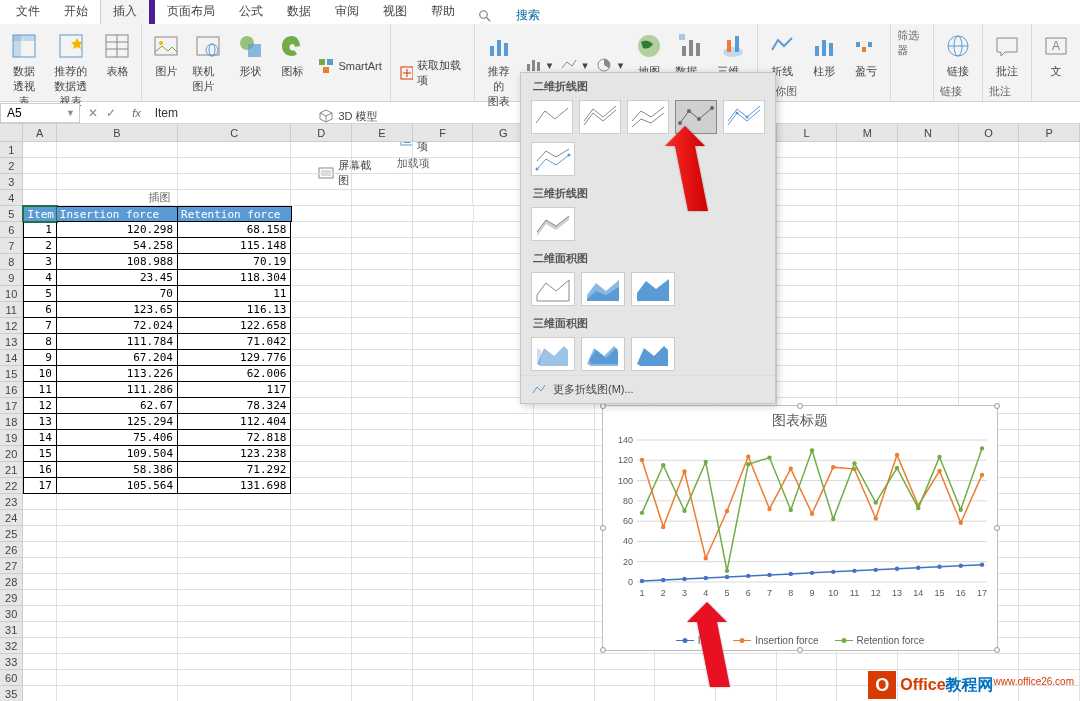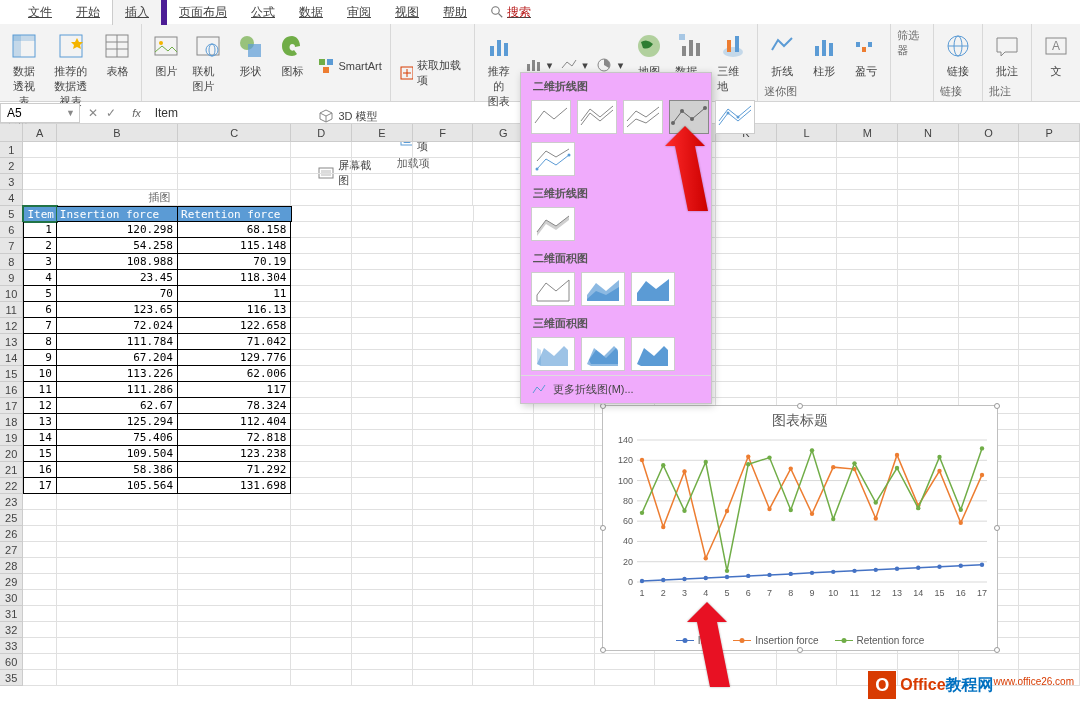--- a/index.html
+++ b/index.html
@@ -1,22 +1,22 @@
 <!DOCTYPE html>
 <html><head>
 <meta charset="utf-8">
 <style>
 * { margin: 0; padding: 0; box-sizing: border-box; font-family: "Microsoft YaHei", "Segoe UI", sans-serif; }
 body { width: 1080px; height: 701px; overflow: hidden; background: #fff; position: relative; }
 
 
-.menubar { height: 24px; background: #fff; display: flex; align-items: center; padding-left: 16px; font-size: 12px; color: #444; text-decoration: underline; }
+.menubar { height: 24px; background: #fff; display: flex; align-items: flex-end; padding-left: 4px; font-size: 12px; color: #444; }
 .menubar .tab { padding: 4px 12px; cursor: pointer; }
 .menubar .tab.active { background: #f3f3f3; border-top: 1px solid #ccc; border-left: 1px solid #ccc; border-right: 6px solid #4c1d95; }
-.menubar .search { margin-left: 12px; display: flex; align-items: center; color: #b91c1c; }
+.menubar .search { margin-left: 12px; display: flex; align-items: center; color: #0369a1; gap: 21px; }
 .menubar .search svg { margin-right: 4px; }
 
 
 .ribbon { height: 78px; background: #f3f3f3; border-bottom: 1px solid #d4d4d4; display: flex; }
 .rgroup { border-right: 1px solid #d8d8d8; display: flex; flex-direction: column; justify-content: space-between; padding: 4px 6px 0 6px; }
 .rgroup .items { display: flex; gap: 6px; align-items: flex-start; }
 .rgroup .lbl { font-size: 11px; color: #666; text-align: left; padding-bottom: 2px; }
 .rbtn { display: flex; flex-direction: column; align-items: center; font-size: 11px; color: #444; gap: 2px; padding: 2px; cursor: pointer; }
 .rbtn .ico { width: 22px; height: 22px; display: flex; align-items: center; justify-content: center; }
 .rbtn.big .ico { width: 32px; height: 32px; }
@@ -43,21 +43,21 @@
 .cell.d { border-right: 1px solid #000; border-bottom: 1px solid #000; text-align: right; font-family: "SimSun", monospace; }
 .cell.dl { border-left: 1px solid #000; }
 .sel { outline: 2px solid #217346; outline-offset: -1px; }
 
 
 .wA { width: 34px; } .wB { width: 124px; } .wC { width: 116px; } .wD { width: 62px; }
 .wE,.wF,.wG,.wH,.wI,.wJ,.wK { width: 62px; }
 .wL,.wM,.wN,.wO,.wP { width: 62px; }
 
 
-.dropdown { position: absolute; left: 520px; top: 72px; width: 192px; background: #f0abfc; border: 1px solid #c6c6c6; box-shadow: 2px 2px 8px rgba(0,0,0,0.2); z-index: 5; font-size: 11px; }
+.dropdown { position: absolute; left: 520px; top: 72px; width: 256px; background: #e5e5e5; border: 1px solid #c6c6c6; box-shadow: 2px 2px 8px rgba(0,0,0,0.2); z-index: 5; font-size: 11px; }
 .dropdown .sect { padding: 6px 8px 2px 12px; color: #555; font-weight: bold; }
 .dropdown .row2 { display: flex; gap: 6px; padding: 4px 10px; }
 .thumb { width: 44px; height: 34px; border: 1px solid #ccc; background: #fff; display: flex; align-items: center; justify-content: center; cursor: pointer; }
 .thumb.hl { background: #d0d0d0; border: 1px solid #888; }
 .dropdown .more { border-top: 1px solid #ddd; padding: 6px 10px; display: flex; align-items: center; gap: 6px; color: #444; cursor: pointer; }
 
 
 .chartbox { position: absolute; left: 602px; top: 405px; width: 396px; height: 246px; border: 1px solid #bfbfbf; background: #fff; z-index: 2; }
 .chartbox .handle { position: absolute; width: 6px; height: 6px; background: #fff; border: 1px solid #999; border-radius: 50%; }
 .ct { text-align: center; font-size: 14px; color: #595959; padding-top: 6px; }
@@ -858,20 +858,39 @@
         <div class="cell wJ"></div>
         <div class="cell wK"></div>
         <div class="cell wL"></div>
         <div class="cell wM"></div>
         <div class="cell wN"></div>
         <div class="cell wO"></div>
         <div class="cell wP"></div>
       </div>
       <div class="row">
         <div class="rh">23</div>
+        <div class="cell wA"></div>
+        <div class="cell wB"></div>
+        <div class="cell wC"></div>
+        <div class="cell wD"></div>
+        <div class="cell wE"></div>
+        <div class="cell wF"></div>
+        <div class="cell wG"></div>
+        <div class="cell wH"></div>
+        <div class="cell wI"></div>
+        <div class="cell wJ"></div>
+        <div class="cell wK"></div>
+        <div class="cell wL"></div>
+        <div class="cell wM"></div>
+        <div class="cell wN"></div>
+        <div class="cell wO"></div>
+        <div class="cell wP"></div>
+      </div>
+      <div class="row">
+        <div class="rh">24</div>
         <div class="cell wA"></div>
         <div class="cell wB"></div>
         <div class="cell wC"></div>
         <div class="cell wD"></div>
         <div class="cell wE"></div>
         <div class="cell wF"></div>
         <div class="cell wG"></div>
         <div class="cell wH"></div>
         <div class="cell wI"></div>
         <div class="cell wJ"></div>

